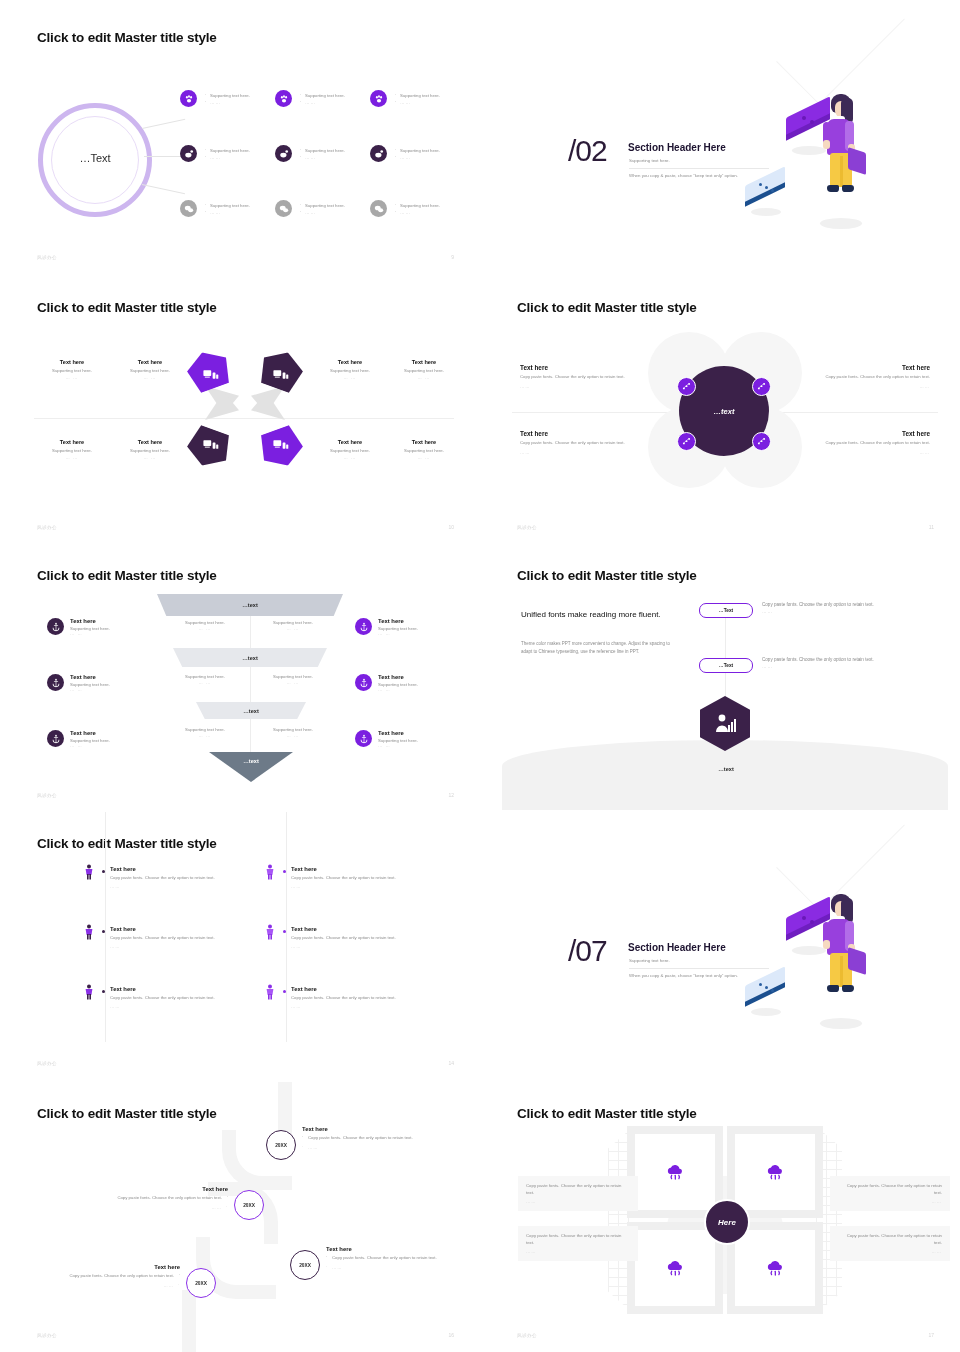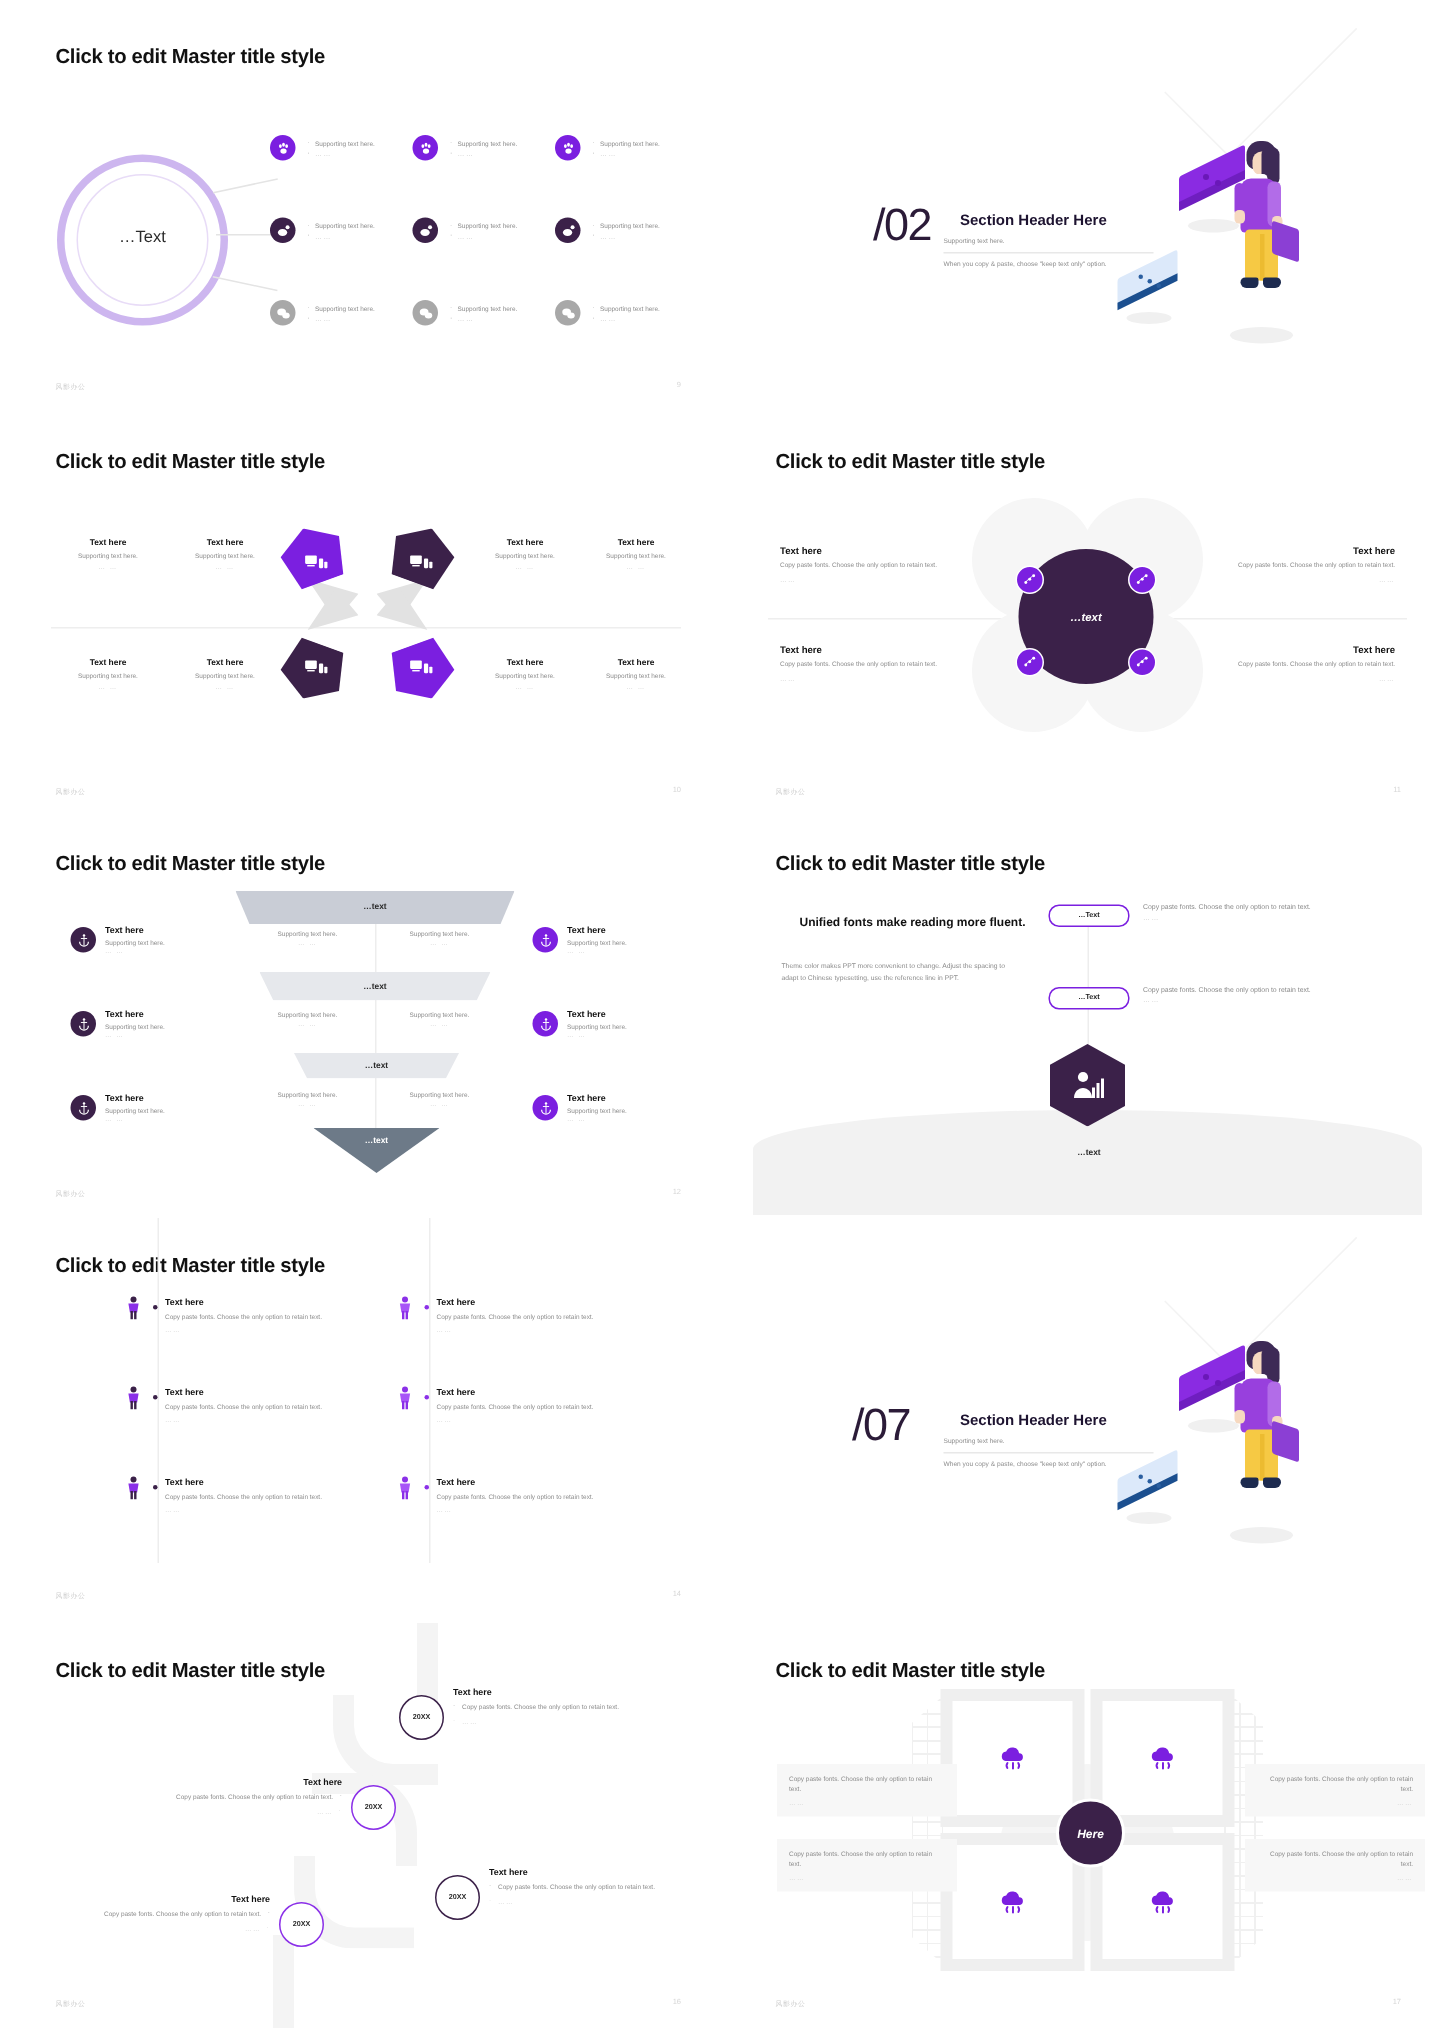--- a/index.html
+++ b/index.html
@@ -26,21 +26,21 @@
   .ic-purple{background:#7b1fe0;}
   .ic-dark{background:#3b2149;}
   .ic-gray{background:#a8a8a8;}
   .bl{position:absolute;font-size:4.3px;color:#8c8c8c;}
   .bl .li{position:relative;padding-left:5px;line-height:1.7;}
   .bl .li:before{content:"·";position:absolute;left:0;top:-1px;color:#9b9b9b;}
   .connector{position:absolute;background:#e4e4e4;height:1px;transform-origin:0 0;}
 
   
   .secnum{position:absolute;font-family:"Liberation Sans",sans-serif;font-size:30px;font-weight:300;color:#2b1b38;letter-spacing:-1px;}
-  .sechdr{position:absolute;font-size:10px;font-weight:bold;color:#1d1330;margin-left:12px;}
+  .sechdr{position:absolute;font-size:10px;font-weight:bold;color:#1d1330;}
   .secsub{position:absolute;font-size:4.4px;color:#8d8d8d;}
   .secline{position:absolute;height:1px;background:#e8e8e8;}
   .chev{position:absolute;width:120px;height:60px;border-left:1px solid #f3f3f3;border-bottom:1px solid #f3f3f3;transform:rotate(-45deg);}
 
   
   .hex{position:absolute;width:46px;height:46px;display:flex;align-items:center;justify-content:center;}
   .hex .shape{position:absolute;inset:0;clip-path:polygon(50% 0%,95% 28%,82% 82%,18% 82%,5% 28%);}
   .hex svg{position:relative;width:17px;height:17px;fill:#fff;}
   .hexshadow{position:absolute;width:34px;height:28px;background:#e2e2e2;}
   .midline{position:absolute;height:1px;background:#eeeeee;}
@@ -227,21 +227,21 @@
       <div class="li">Supporting text here.</div>
       <div class="li dots">……</div>
     </div>
 
     <div class="footer-brand">风影办公</div>
     <div class="footer-page">9</div>
   </div>
 
   <div class="slide c1 r0">
     <div class="chev" style="left:290px;top:4px;"></div>
-    <div class="secnum" style="left:78px;top:128px;margin-left:14px;">/02</div>
+    <div class="secnum" style="left:78px;top:128px;">/02</div>
     <div class="sechdr" style="left:138px;top:136px;">Section Header Here</div>
     <div class="secsub" style="left:139px;top:152px;">Supporting text here.</div>
     <div class="secline" style="left:139px;top:162px;width:140px;"></div>
     <div class="secsub" style="left:139px;top:167px;">When you copy &amp; paste, choose "keep text only" option.</div>
 
     <div>
 
       <div style="position:absolute;left:296px;top:101px;width:44px;height:22px;background:#8a2be2;transform:skewY(-26deg);border-radius:2px;"></div>
       <div style="position:absolute;left:296px;top:118px;width:44px;height:6px;background:#6f1ec0;transform:skewY(-26deg);"></div>
       <div style="position:absolute;left:302px;top:140px;width:34px;height:9px;background:#f0f0f0;border-radius:50%;"></div>
@@ -563,21 +563,21 @@
 
     <div class="footer-brand">风影办公</div>
     <div class="footer-page">12</div>
   </div>
 
   <div class="slide c1 r2" style="height:290px;">
     <div class="title">Click to edit Master title style</div>
 
     <div class="curve" style="left:12px;top:196px;width:446px;height:70px;"></div>
 
-    <div style="position:absolute;left:31px;top:66px;width:160px;font-size:8px;font-weight:bold;color:#111;line-height:1.35;margin-left:12px;">Unified fonts make reading more fluent.</div>
+    <div style="position:absolute;left:31px;top:66px;width:160px;font-size:8px;font-weight:normal;color:#111;line-height:1.35;">Unified fonts make reading more fluent.</div>
     <div style="position:absolute;left:31px;top:96px;width:155px;font-size:4.5px;color:#8c8c8c;line-height:1.85;">Theme color makes PPT more convenient to change. Adjust the spacing to adapt to Chinese typesetting, use the reference line in PPT.</div>
 
     <div class="vline" style="left:235px;top:70px;height:88px;"></div>
 
     <div class="pill" style="left:209px;top:59px;">
       <span>…Text</span>
     </div>
     <div style="position:absolute;left:272px;top:58px;width:190px;">
       <div class="small">Copy paste fonts. Choose the only option to retain text.</div>
       <div class="dots">……</div>

